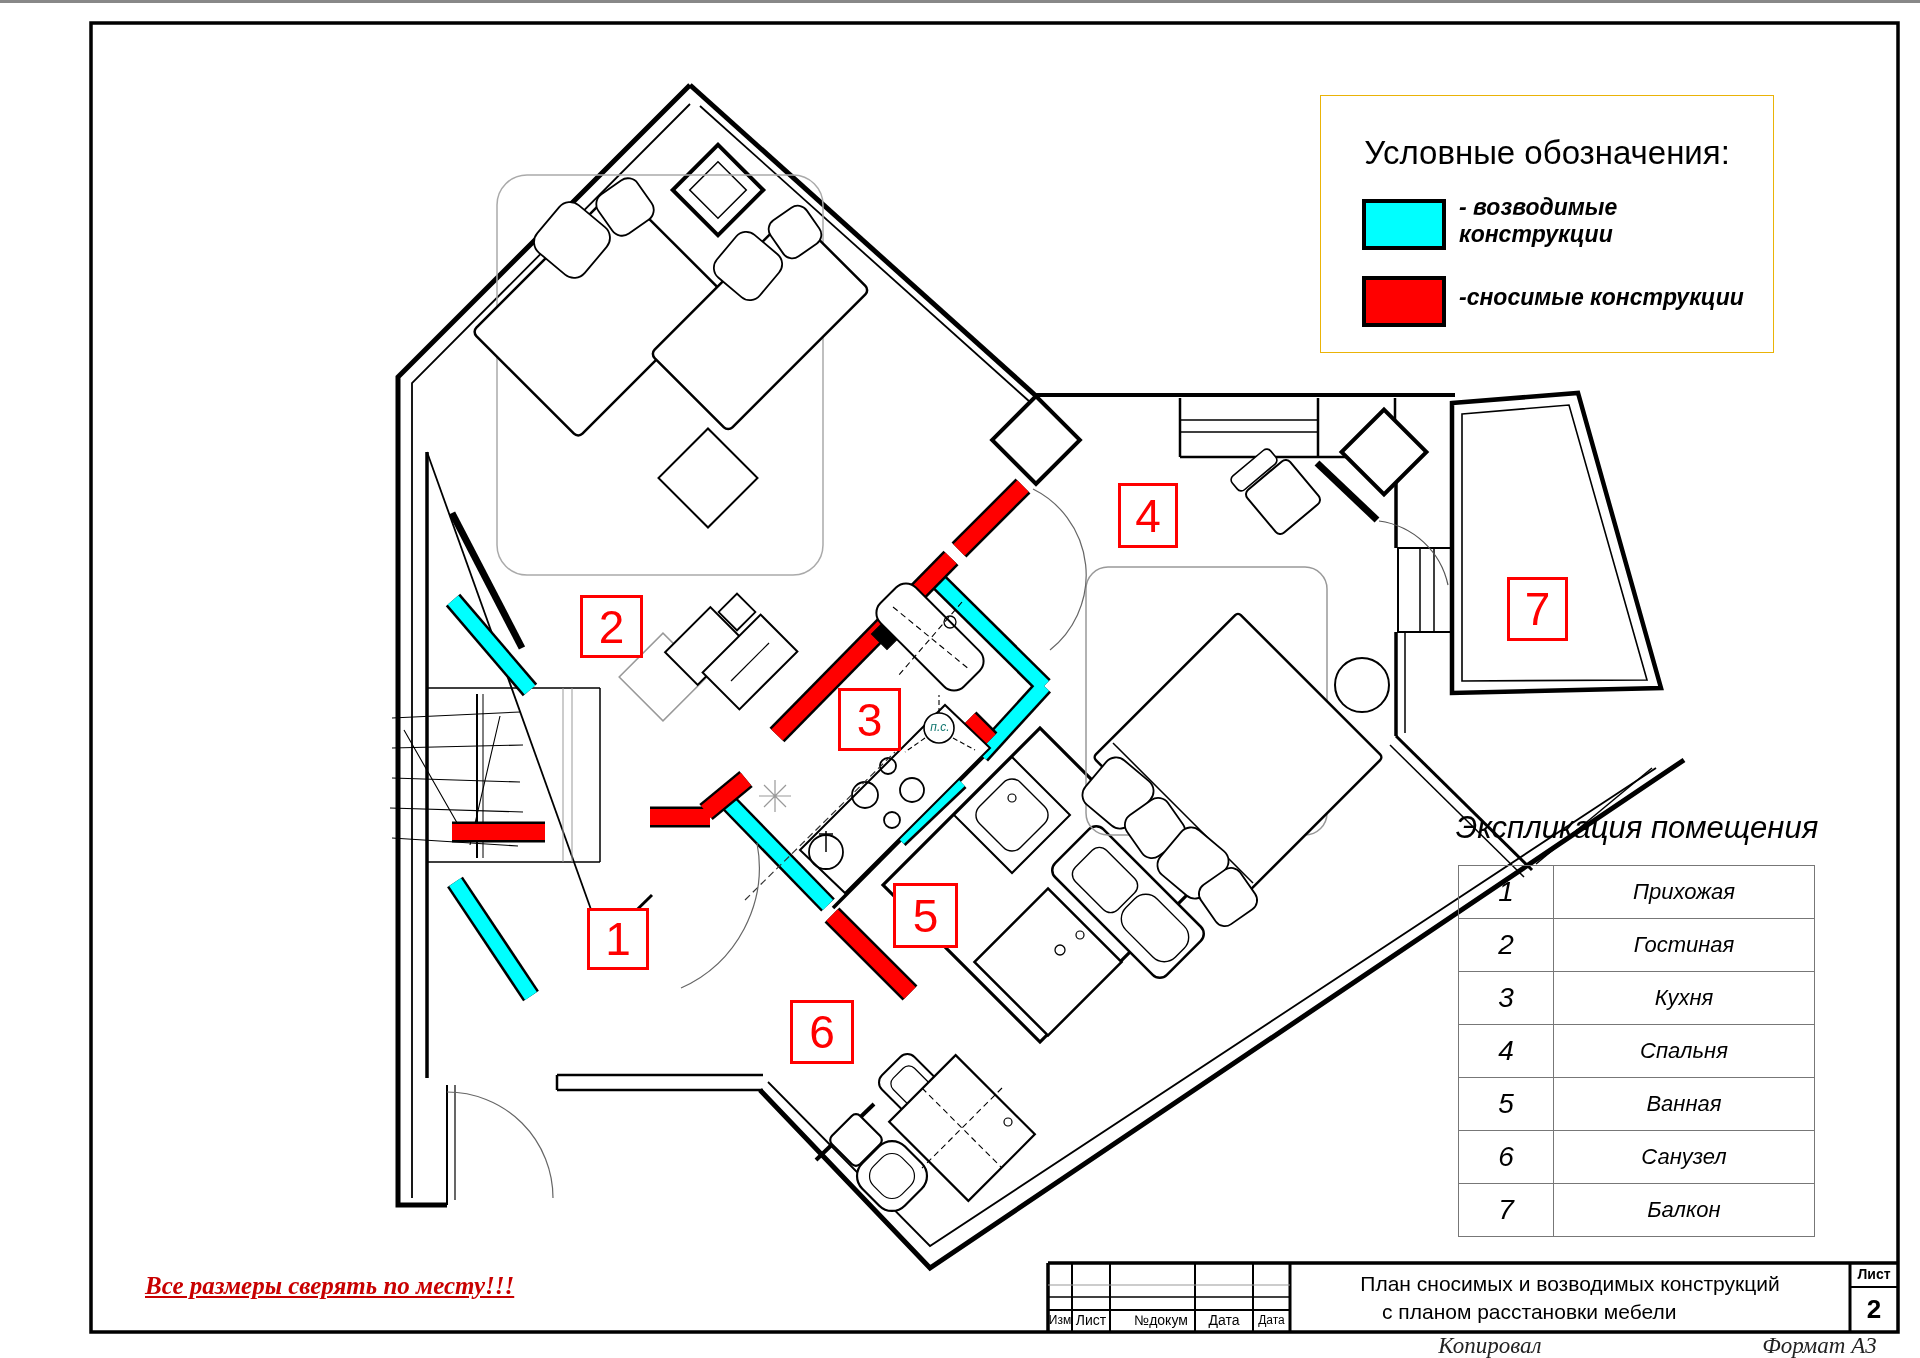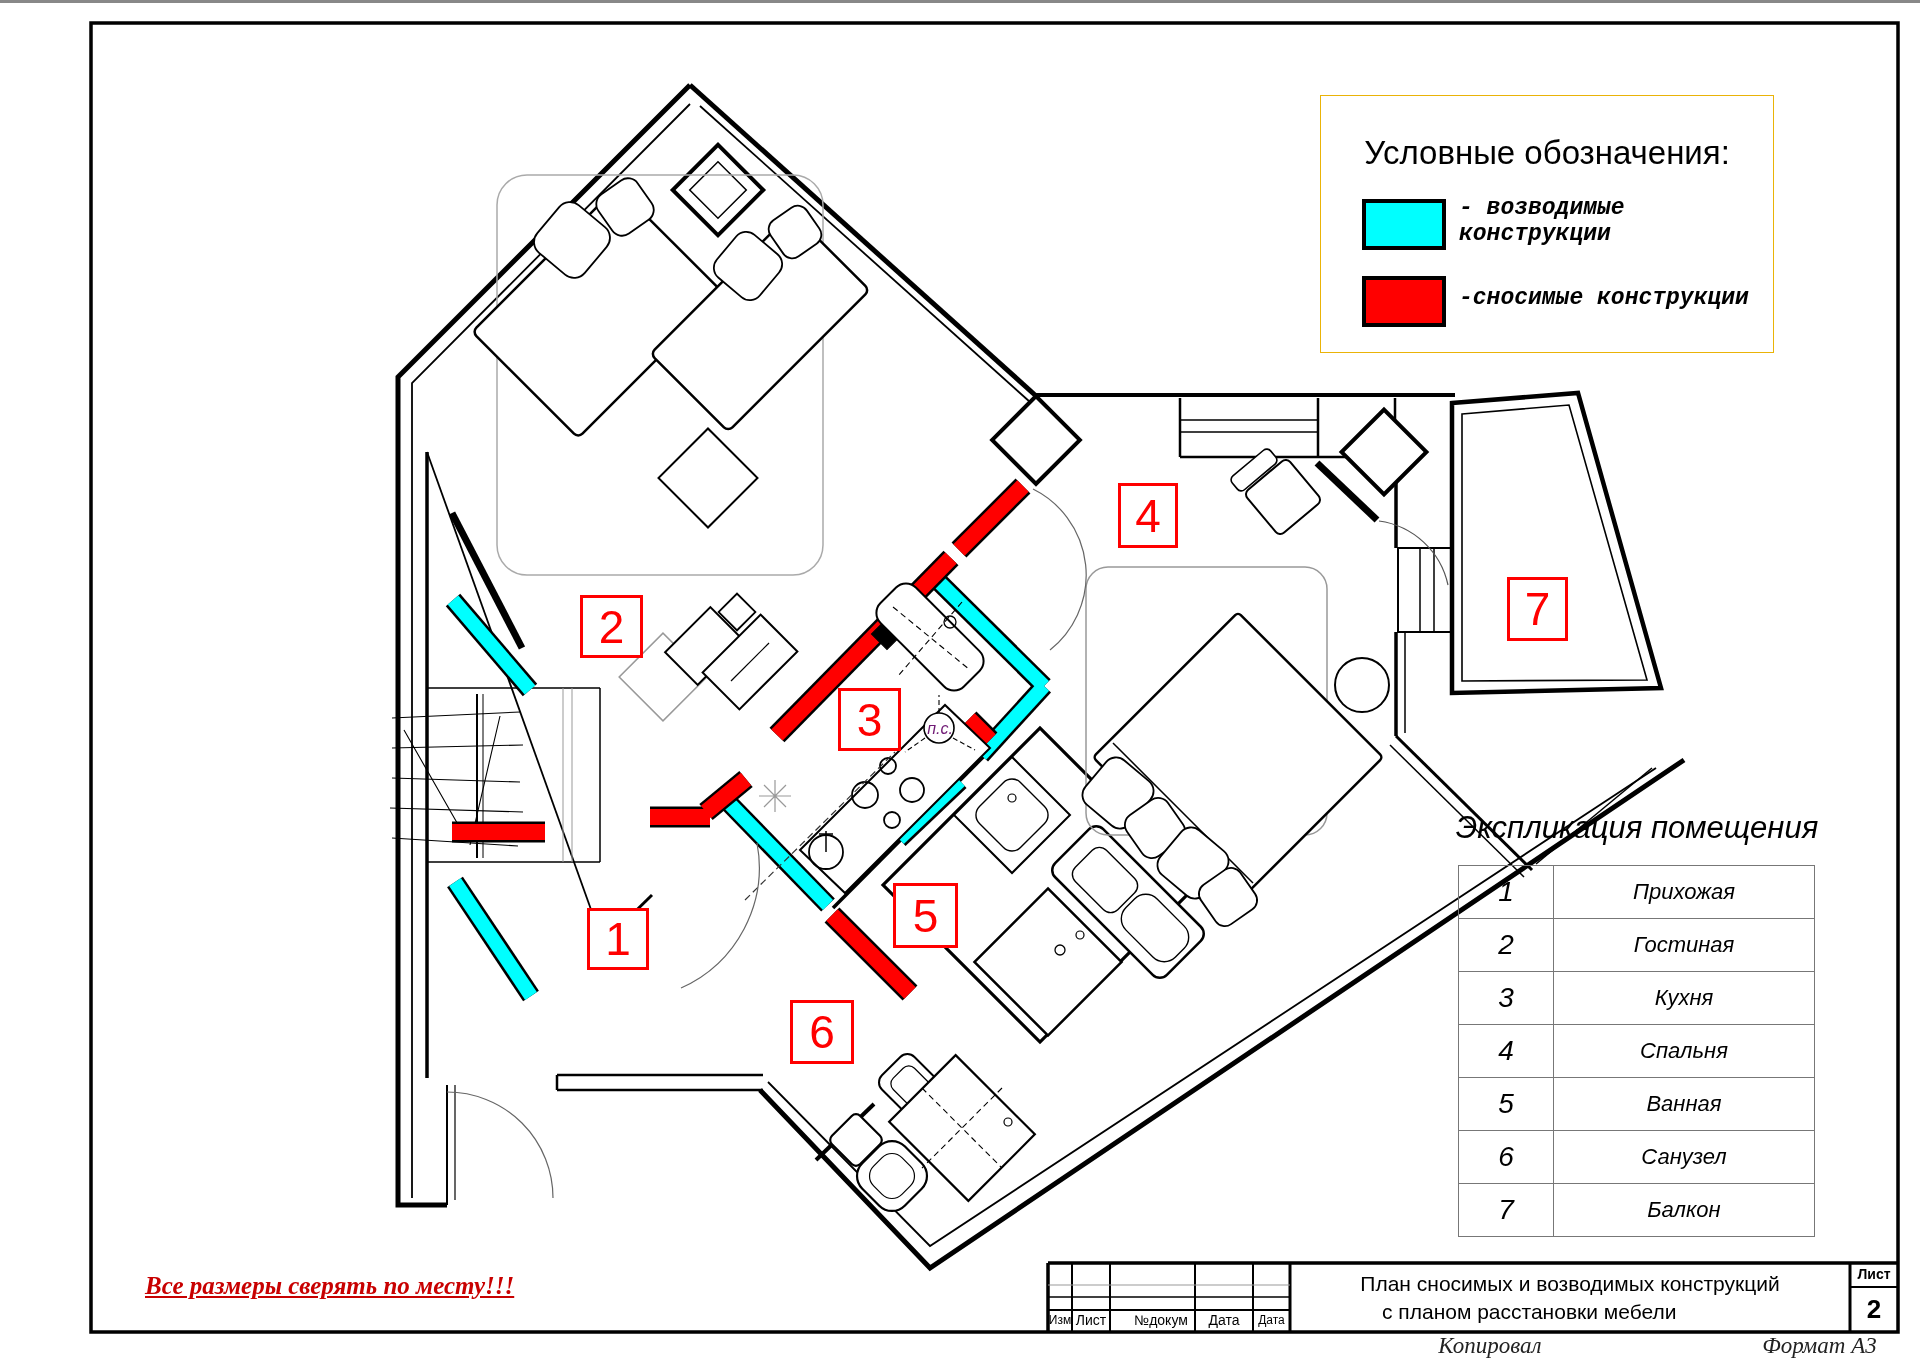--- a/index.html
+++ b/index.html
@@ -10,39 +10,39 @@
   .room-label{position:absolute;border:3px solid #f00;background:#fff;display:flex;
               align-items:center;justify-content:center;color:#f00;
               font-size:46px;font-weight:500;line-height:1;}
   
   #legend{position:absolute;left:1320px;top:95px;width:452px;height:256px;
           border:1px solid #eab308;background:#fff;}
   #legend .legend-title{position:absolute;left:0;top:38px;width:100%;text-align:center;
           font-size:33px;color:#000;}
   .swatch{position:absolute;left:41px;width:76px;height:43px;border:4px solid #000;}
   .legend-label{position:absolute;left:138px;height:43px;display:flex;align-items:center;
-          font-size:23px;font-weight:bold;font-style:italic;font-family:Liberation Mono, monospace;}
+          font-size:23px;font-weight:bold;font-style:italic;}
   
   #expl-title{position:absolute;left:1437px;top:810px;width:400px;text-align:center;
           font-size:31px;font-weight:normal;font-style:italic;}
   #expl-table{position:absolute;left:1458px;top:865px;width:357px;border-collapse:collapse;}
   #expl-table td{border:1px solid #777;height:50px;text-align:center;font-style:italic;}
   #expl-table td.num{width:92px;font-size:28px;}
   #expl-table td.nm{font-size:22px;}
   
   #note{position:absolute;left:145px;top:1272px;font-family:"Liberation Serif",serif;
         font-size:25px;font-weight:bold;font-style:italic;color:#c80000;
         text-decoration:underline;}
   
   .tb{position:absolute;text-align:center;color:#000;}
   .tb-small{font-size:14px;}
   .tb-title{font-size:21px;}
   .tb-serif{font-family:"Liberation Serif",serif;font-style:italic;font-size:23px;color:#222;}
   #ps-label{position:absolute;left:925px;top:720px;width:30px;text-align:center;
-        font-size:16px;font-style:italic;color:#701a75;}
+        font-size:12px;font-style:italic;color:#0f766e;}
 </style>
 </head>
 <body>
 
 <div id="page">
 
 <svg id="plan-svg" viewBox="0 0 1920 1358" fill="none" stroke="#000" stroke-linecap="butt">
 
   <rect x="91" y="23" width="1807" height="1309" stroke-width="3.5"></rect>
   <line x1="0" y1="1.5" x2="1920" y2="1.5" stroke="#888" stroke-width="3"></line>

